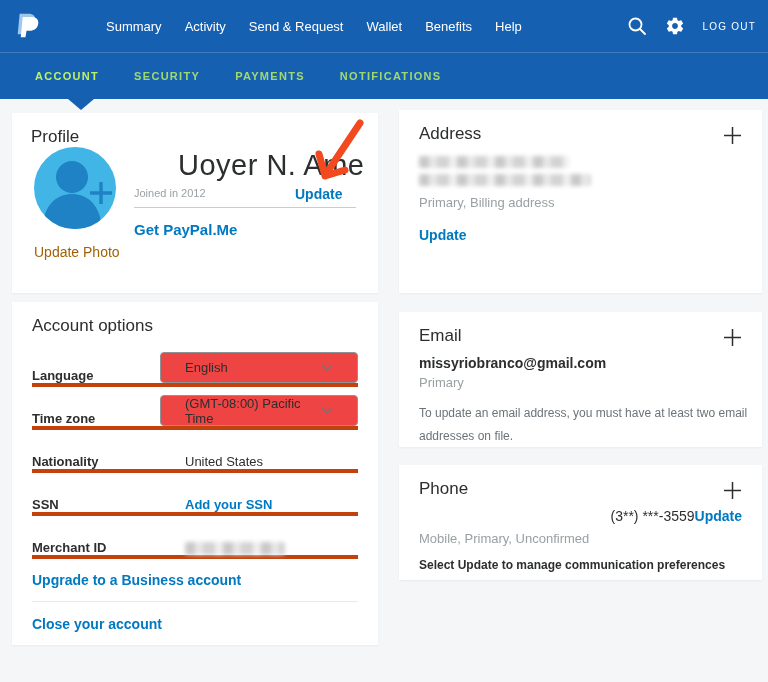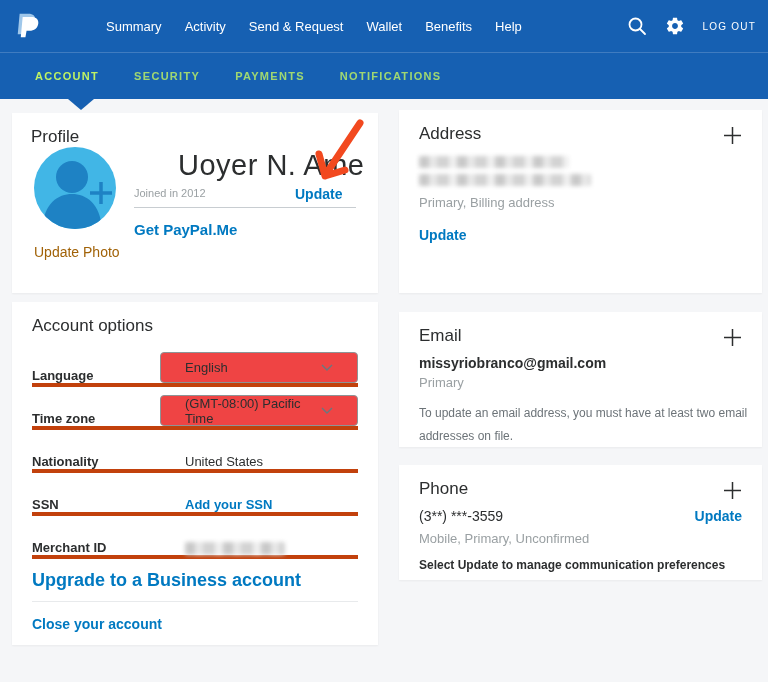--- a/index.html
+++ b/index.html
@@ -70,21 +70,21 @@
   .phone-card   { left:399px; top:366px; width:363px; height:115px; padding:14px 20px; }
   .card-head-row { display:flex; align-items:flex-start; justify-content:space-between; }
   .plus-btn { width:19px; height:19px; cursor:pointer; margin-top:2px; }
   .addr-line1 { width:150px; height:12px; margin-top:11px; }
   .addr-line2 { width:172px; height:12px; margin-top:6px; }
   .meta { font-size:13px; color:#9aa0a3; margin-top:9px; }
   .address-card .link-bold { display:inline-block; margin-top:17px; font-size:14px; }
   .email-value { font-size:14px; font-weight:600; margin-top:8px; }
   .email-card .meta { margin-top:4px; }
   .note { font-size:12px; color:#6c7378; margin-top:12px; width:330px; line-height:23px; }
-  .phone-row { display:flex; align-items:center; justify-content:space-between; margin-top:8px;gap:32px; }
+  .phone-row { display:flex; align-items:center; justify-content:flex-end; margin-top:8px; }
   .phone-value { font-size:14px; }
   .phone-card .meta { margin-top:7px; }
   .phone-note { font-size:12px; font-weight:600; color:#2c2e2f; margin-top:12px; }
 </style>
 </head>
 <body>
 
 <header class="topnav">
   <svg class="logo" viewBox="0 0 30 34">
     <path d="M6.5 3 h10 c5.6 0 8.7 2.9 8 7.8 c-.8 5.3-4.7 8.1-10.2 8.1 h-3.3 l-1.3 7.6 h-5.4 z" fill="#9fc7ea"></path>
@@ -178,21 +178,21 @@
       <span class="opt-label">SSN</span>
       <a class="opt-value link-bold">Add your SSN</a>
     </div>
 
     <div class="opt-row">
       <span class="opt-label">Merchant ID</span>
       <span class="opt-value redact" style="width:100px;height:13px;"></span>
     </div>
 
     <div class="link-row bordered">
-      <a class="link-bold" style="font-size:18px">Upgrade to a Business account</a>
+      <a class="link-bold" style="font-size:14px">Upgrade to a Business account</a>
     </div>
     <div class="link-row">
       <a class="link-bold" style="font-size:14px">Close your account</a>
     </div>
   </section>
 
   <section class="card address-card">
     <div class="card-head-row">
       <h2 class="card-heading">Address</h2>
       <svg class="plus-btn" viewBox="0 0 19 19">

